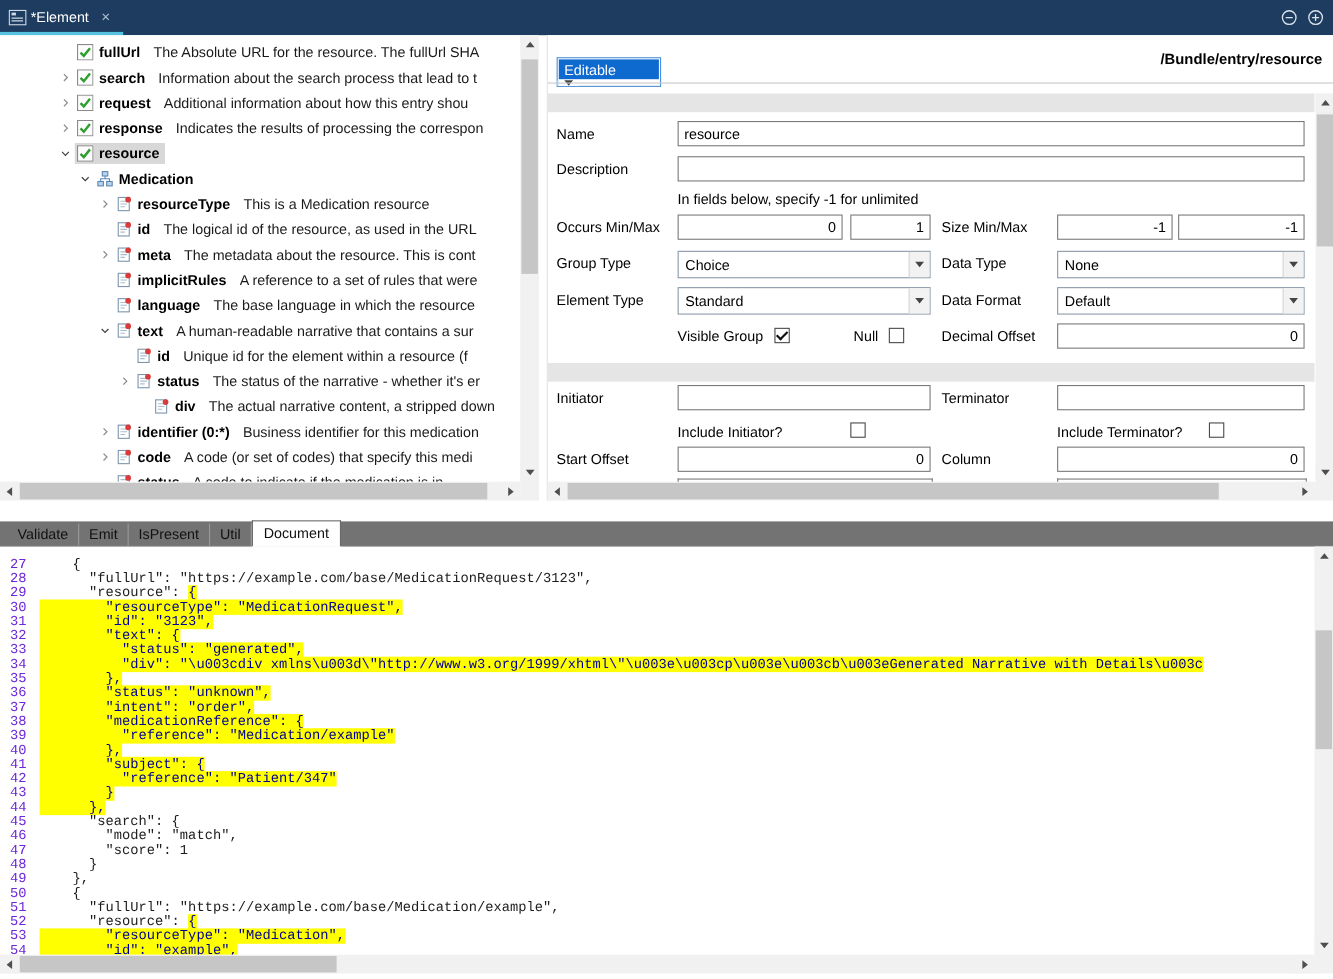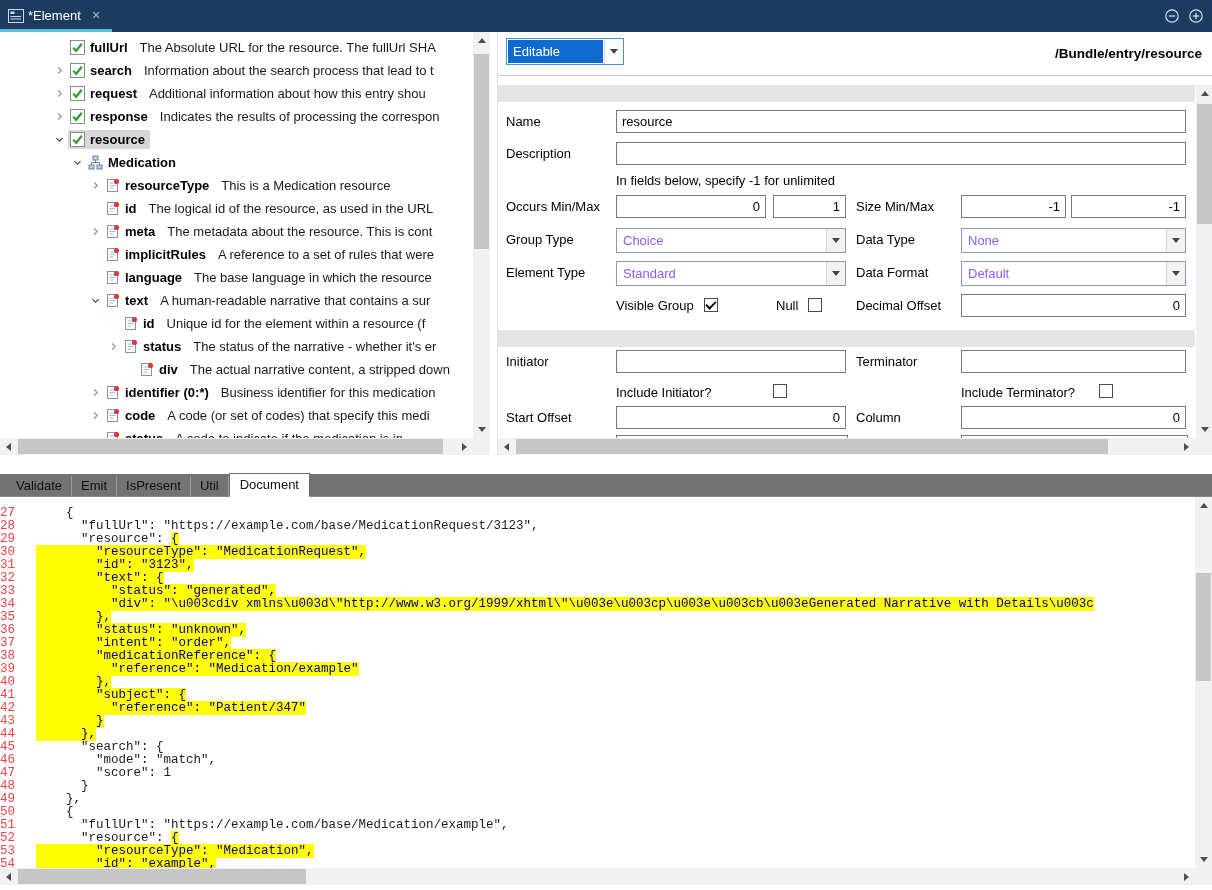--- a/index.html
+++ b/index.html
@@ -20,21 +20,21 @@
   .chev{width:18px;flex:0 0 18px;display:flex;align-items:center;justify-content:center;line-height:0;}
   .selwrap{display:flex;align-items:center;padding:2px 5px 2px 2px;}
   .selwrap.selbg{background:var(--tree_selected_bg,#d8d8d8);}
   .ticon{display:flex;margin-right:5px;line-height:0;}
   .tname{font-weight:bold;color:#000;}
   .tdesc{margin-left:7px;color:#1a1a1a;}
 
   
   .right-panel{position:absolute;left:497px;top:32px;width:715px;height:423px;background:#fff;border-left:1px solid #e3e3e3;box-sizing:border-box;}
   .combo{position:absolute;border:1px solid #8a9aa8;background:#fff;display:flex;align-items:stretch;box-sizing:border-box;}
-  .combo .ctext{flex:1;display:flex;align-items:center;padding:0 6px;font-size:13px;color:#8b5cf6;overflow:hidden;}
+  .combo .ctext{flex:1;display:flex;align-items:center;padding:0 6px;font-size:13px;color:#000000;overflow:hidden;}
   .combo .cbtn{width:18px;display:flex;align-items:center;justify-content:center;background:#f2f2f2;border-left:1px solid #d6d6d6;}
   .combo.editable{border-color:#4a90d9;}
   .combo.editable .ctext{background:var(--selection_blue,#0f6ad0);color:#fff;margin:1px;padding:0 5px;}
   .combo.editable .cbtn{background:#fff;border-left:1px solid #cfe0f0;}
   .path{position:absolute;right:10px;top:14px;font-size:13.5px;font-weight:bold;color:#000;}
   .hsep{position:absolute;left:0;width:715px;height:1px;background:#c8c8c8;}
   .band{position:absolute;left:0;width:697px;height:17px;background:#e5e5e5;}
   .lbl{position:absolute;font-size:13px;color:#000;white-space:nowrap;}
   .tin{position:absolute;height:23px;border:1px solid #7a7a7a;background:#fff;font-family:"Liberation Sans",sans-serif;font-size:13px;padding:0 5px;box-sizing:border-box;outline:none;}
   .tin.num{text-align:right;}
@@ -45,21 +45,21 @@
 
   
   .tab-strip{position:absolute;left:0;top:474px;width:1212px;height:23px;display:flex;align-items:flex-end;padding-left:7px;box-sizing:border-box;border-bottom:1px solid #868686;background:#737373;}
   .tab{font-size:13px;color:#111;padding:2px 9px 3px;border-right:1px solid #9a9a9a;}
   .tab.active{position:relative;border:1px solid #6a6a6a;border-bottom:1px solid #fff;background:#fff;margin-bottom:-1px;padding:3px 10px 4px;z-index:2;}
 
   
   .doc-panel{position:absolute;left:0;top:497px;width:1212px;height:393px;background:#fff;}
   .doclines{position:absolute;left:0;top:0;width:1195px;height:371px;overflow:hidden;padding-top:10px;box-sizing:border-box;}
   .dline{white-space:pre;font-family:"Liberation Mono","DejaVu Sans Mono",monospace;font-size:12.5px;line-height:13px;height:13px;color:#1c1c1c;}
-  .lnum{display:inline-block;width:24px;margin-right:12px;text-align:left;color:#ef4444;font-family:Liberation Mono, monospace;}
+  .lnum{display:inline-block;width:24px;margin-right:12px;text-align:right;color:#6d28d9;font-family:Liberation Mono, monospace;}
   .hl{background:var(--doc_highlight_bg,#ffff00);color:var(--doc_highlight_text,#000096);}
 
   
   .sb{position:absolute;background:#f1f1f1;}
   .sbtn{position:absolute;width:17px;height:17px;display:flex;align-items:center;justify-content:center;background:#f1f1f1;}
   .thumb{position:absolute;background:#c6c6c6;}
   .thv{left:1px;right:1px;}
   .thh{top:1px;bottom:1px;}
   .a-up{width:0;height:0;border-left:4px solid transparent;border-right:4px solid transparent;border-bottom:5px solid #4e4e4e;}
   .a-dn{width:0;height:0;border-left:4px solid transparent;border-right:4px solid transparent;border-top:5px solid #4e4e4e;}
@@ -431,21 +431,21 @@
       <div class="sbtn" style="right:0;top:0;">
           <i class="a-rt"></i>
         </div>
     </div>
     <div class="sbcorner" style="left:473px;top:406px;width:17px;height:17px;"></div>
   </div>
 
   <div class="splitter" style="left:490px;top:32px;width:7px;height:423px;"></div>
 
   <div class="right-panel">
-    <div class="combo editable" style="left:8px;top:6px;width:118px;height:27px;">
+    <div class="combo editable" style="left:8px;top:20px;width:95px;height:27px;flex-direction:column;">
       <span class="ctext">Editable</span>
       <span class="cbtn">
           <span class="arr-down"></span>
         </span>
     </div>
     <div class="path">/Bundle/entry/resource</div>
     <div class="hsep" style="top:43px;"></div>
     <div class="band" style="top:53px;"></div>
 
     <span class="lbl" style="left:8px;top:82px;">Name</span>

